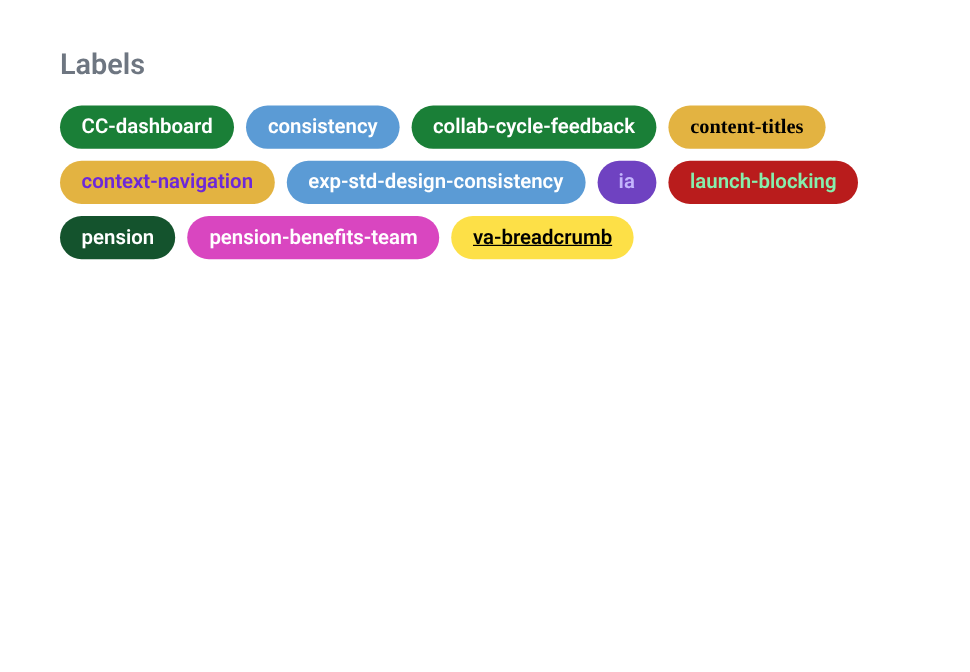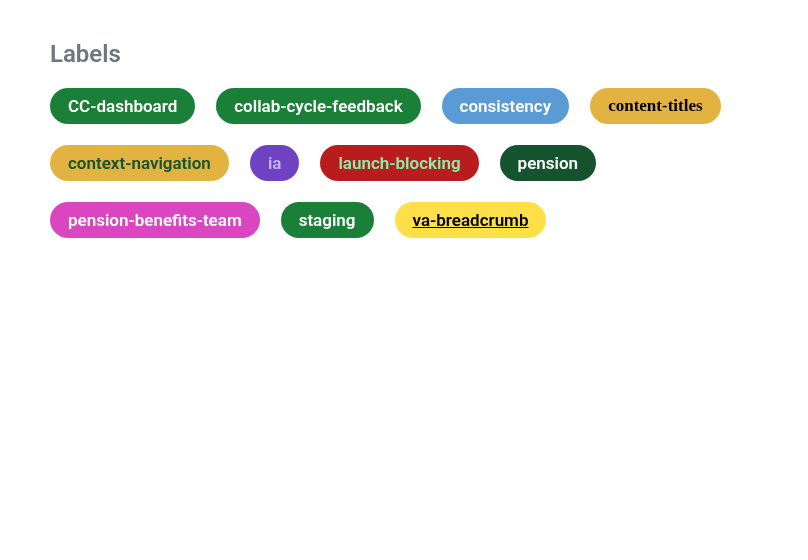--- a/index.html
+++ b/index.html
@@ -21,21 +21,21 @@
     .section-title {
       font-size: 24px;
       font-weight: 600;
       color: #6e7681;
       margin-bottom: 20px;
     }
 
     .labels-container {
       display: flex;
       flex-wrap: wrap;
-      gap: 21px;
+      gap: 10px;
       align-items: center;
     }
 
     .label-badge {
       display: inline-flex;
       align-items: center;
       padding: 8px 18px;
       border-radius: 999px;
       font-size: 17px;
       font-weight: 600;
@@ -45,23 +45,23 @@
   </style>
 </head>
 <body>
 
 <div>
   <h2 class="section-title">Labels</h2>
 </div>
 
 <div class="labels-container" id="labels-list">
 <span class="label-badge" style="background-color: rgb(26, 127, 55); color: rgb(255, 255, 255);">CC-dashboard</span>
+    <span class="label-badge" style="background-color: rgb(91, 155, 213); color: rgb(255, 255, 255);">consistency</span>
     <span class="label-badge" style="background-color: rgb(26, 127, 55); color: rgb(255, 255, 255);">collab-cycle-feedback</span>
-    <span class="label-badge" style="background-color: rgb(91, 155, 213); color: rgb(255, 255, 255);">consistency</span>
     <span class="label-badge" style="background-color: rgb(227, 179, 65); color: #000000; font-family: Liberation Serif, serif;">content-titles</span>
-    <span class="label-badge" style="background-color: rgb(227, 179, 65); color: #14532d;">context-navigation</span>
+    <span class="label-badge" style="background-color: rgb(227, 179, 65); color: #6d28d9;">context-navigation</span>
+    <span class="label-badge" style="background-color: rgb(91, 155, 213); color: rgb(255, 255, 255);">exp-std-design-consistency</span>
     <span class="label-badge" style="background-color: rgb(111, 66, 193); color: #c4b5fd;">ia</span>
     <span class="label-badge" style="background-color: rgb(185, 28, 28); color: #86efac;">launch-blocking</span>
     <span class="label-badge" style="background-color: #14532d; color: rgb(255, 255, 255);">pension</span>
     <span class="label-badge" style="background-color: rgb(217, 70, 192); color: #ffffff;">pension-benefits-team</span>
-    <span class="label-badge" style="background-color: rgb(26, 127, 55); color: rgb(255, 255, 255);">staging</span>
     <span class="label-badge" style="background-color: #fde047; color: rgb(0, 0, 0); text-decoration: underline;">va-breadcrumb</span>
   </div>
 
 </body></html>

